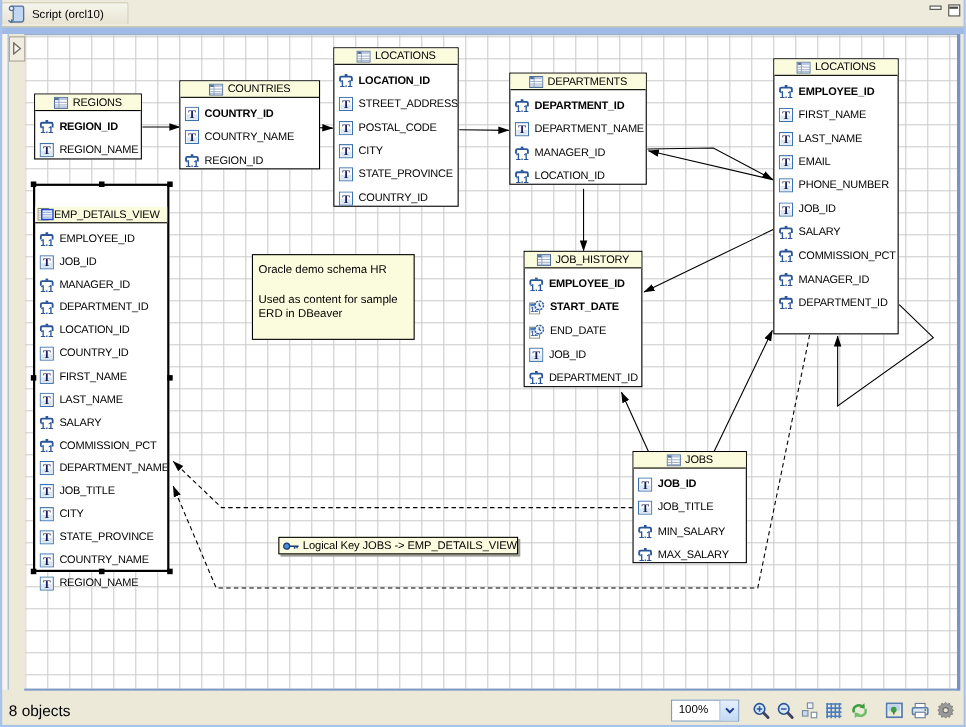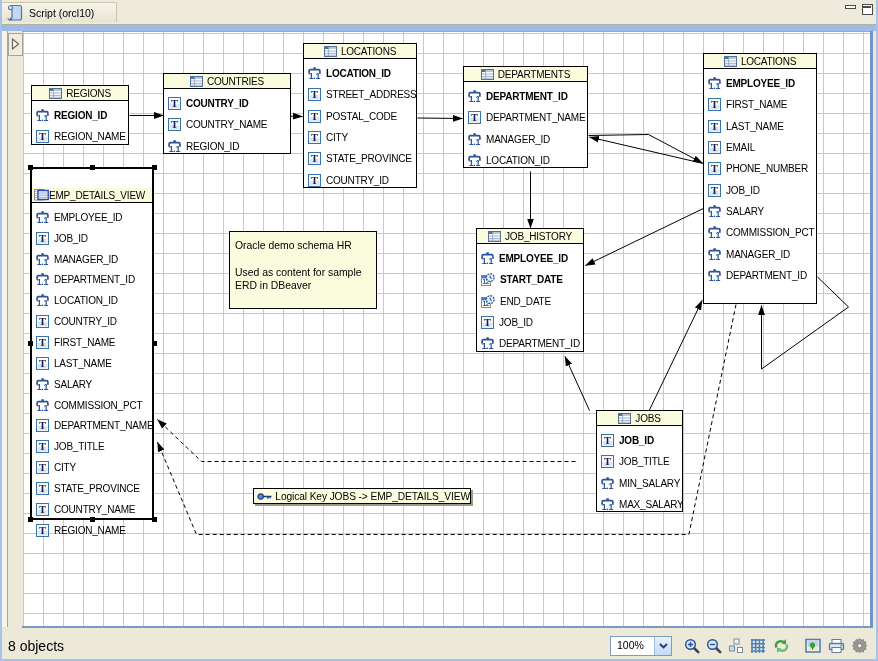--- a/index.html
+++ b/index.html
@@ -443,21 +443,21 @@
       </div>
 <div class="row" style="height:21.3px">
         <svg class="ci" width="13" height="13" viewBox="0 0 13 13">
           <path d="M5.4 0.2 h2.4 v2 h-2.4 z" fill="#2a5699"></path>
           <path d="M1.1 6.8 V3.9 Q1.1 2.6 2.4 2.6 H10.6 Q11.9 2.6 11.9 3.9 V6.8" fill="none" stroke="#2a5699" stroke-width="1.7"></path>
           <text x="6.5" y="12.2" font-family="Liberation Sans" font-size="8.8" font-weight="bold" fill="#2a5699" text-anchor="middle">1.1</text>
         </svg>
         <span>DEPARTMENT_ID</span>
       </div>
 </div>
-<div class="tbl" style="left:596px;top:410px;width:87px;height:102.2px">
+<div class="tbl" style="left:575px;top:410px;width:104px;height:102.2px">
 <div class="hdr">
         <svg class="ci" width="13" height="11" viewBox="0 0 13 11">
           <rect x="0.5" y="0.5" width="12" height="10" fill="#fff" stroke="#52709c"></rect>
           <rect x="1" y="1" width="11" height="2" fill="#b6c6de"></rect>
           <rect x="1" y="1" width="3.6" height="2" fill="#52709c"></rect>
           <path d="M1 5 h11 M1 7.4 h11 M1 9.2 h11 M4.6 1 v9.5" stroke="#8ba0bf" stroke-width="0.8" fill="none"></path>
         </svg>
         <span>JOBS</span>
       </div>
 <div class="row b" style="height:21.3px">

